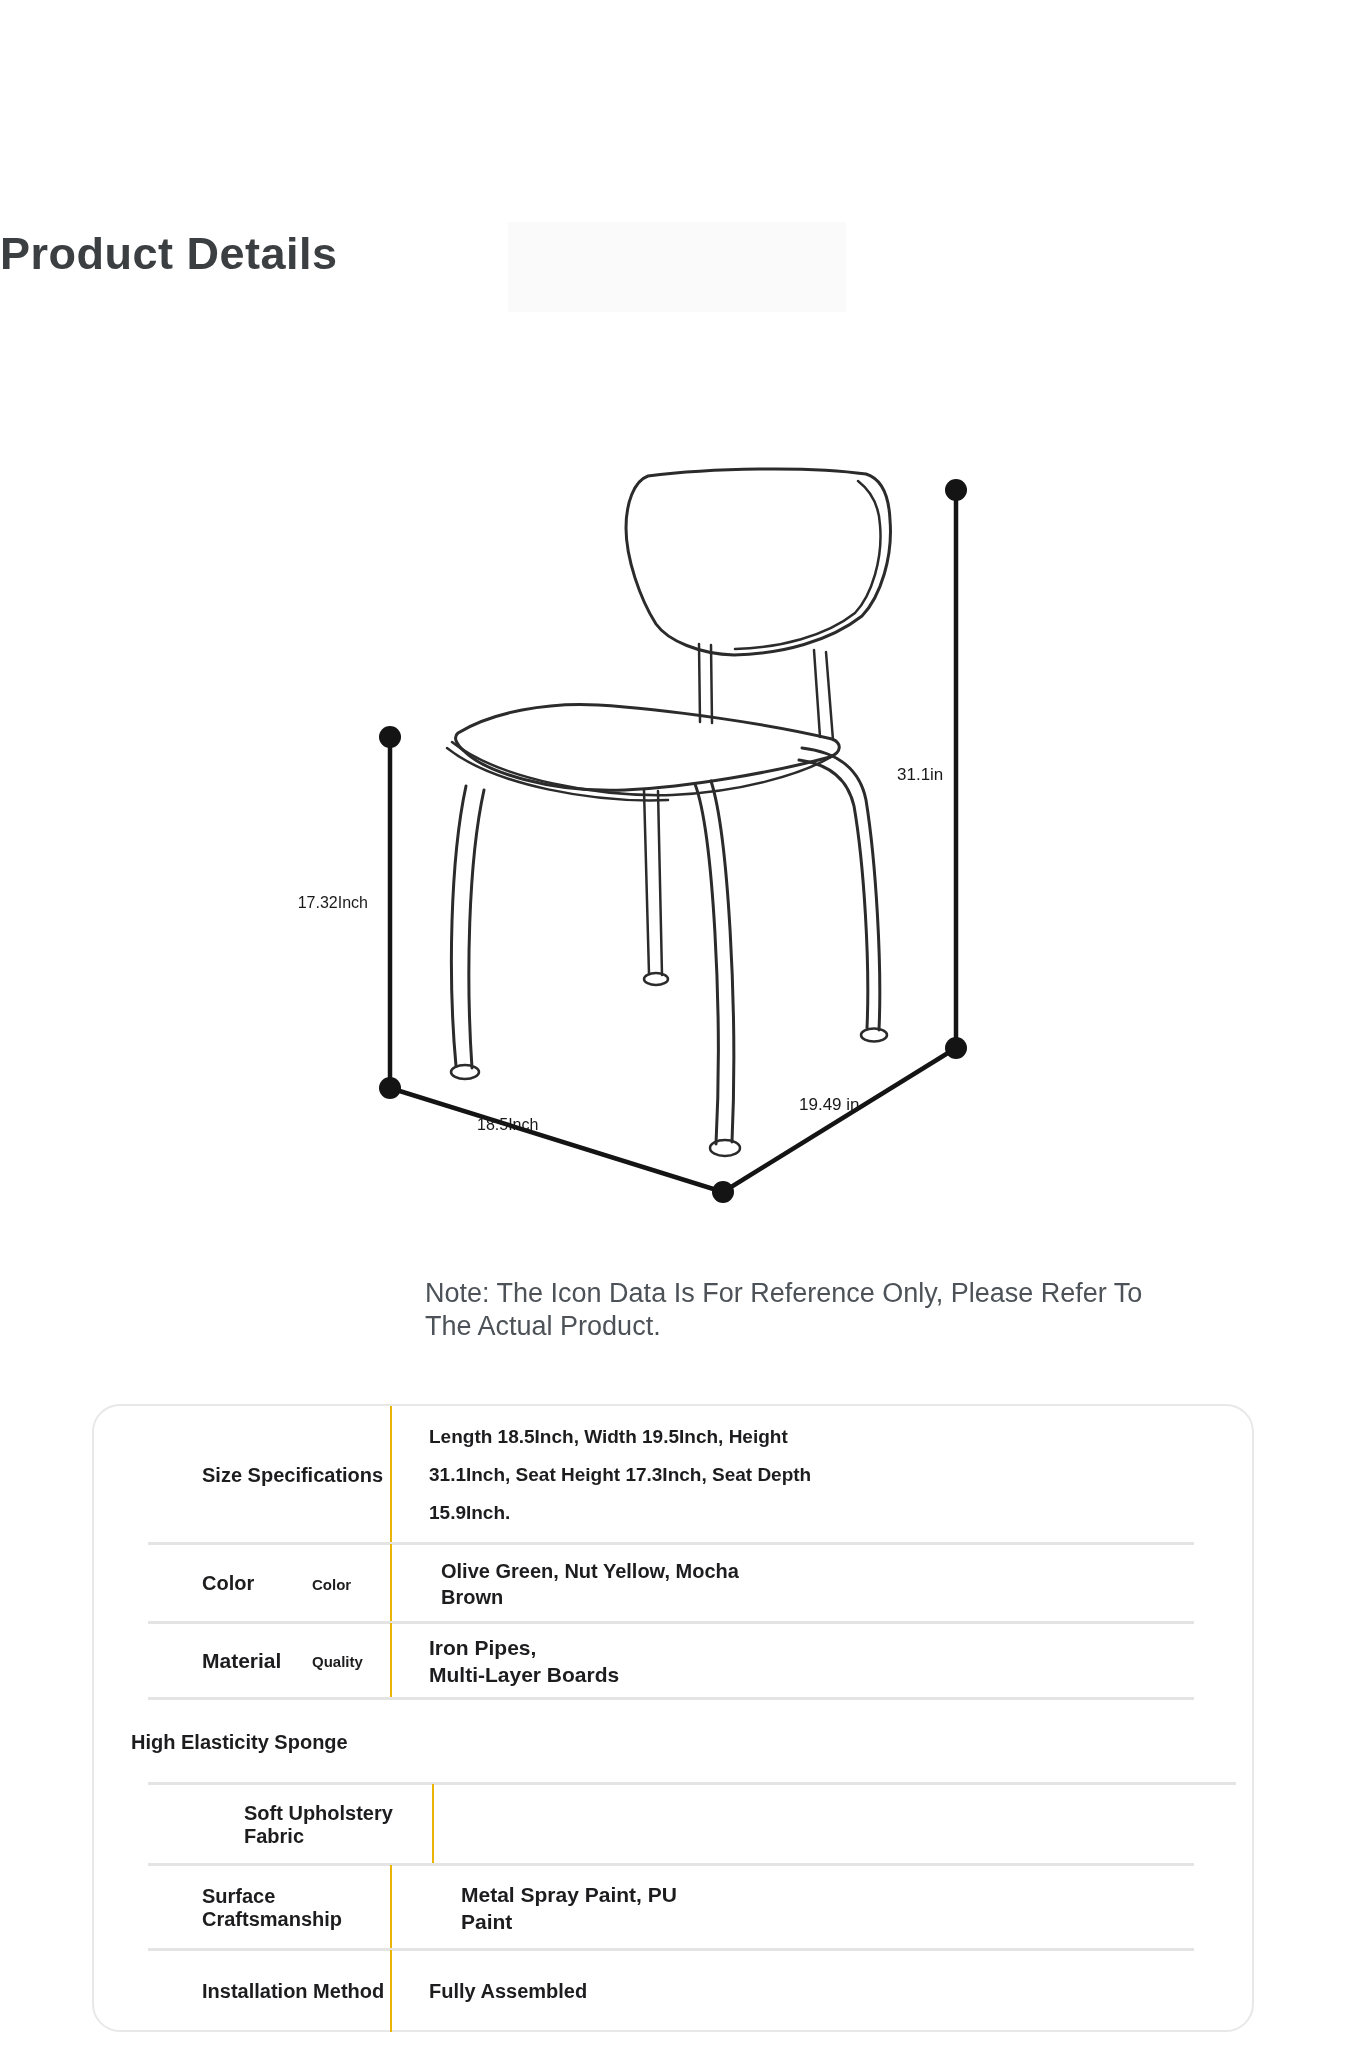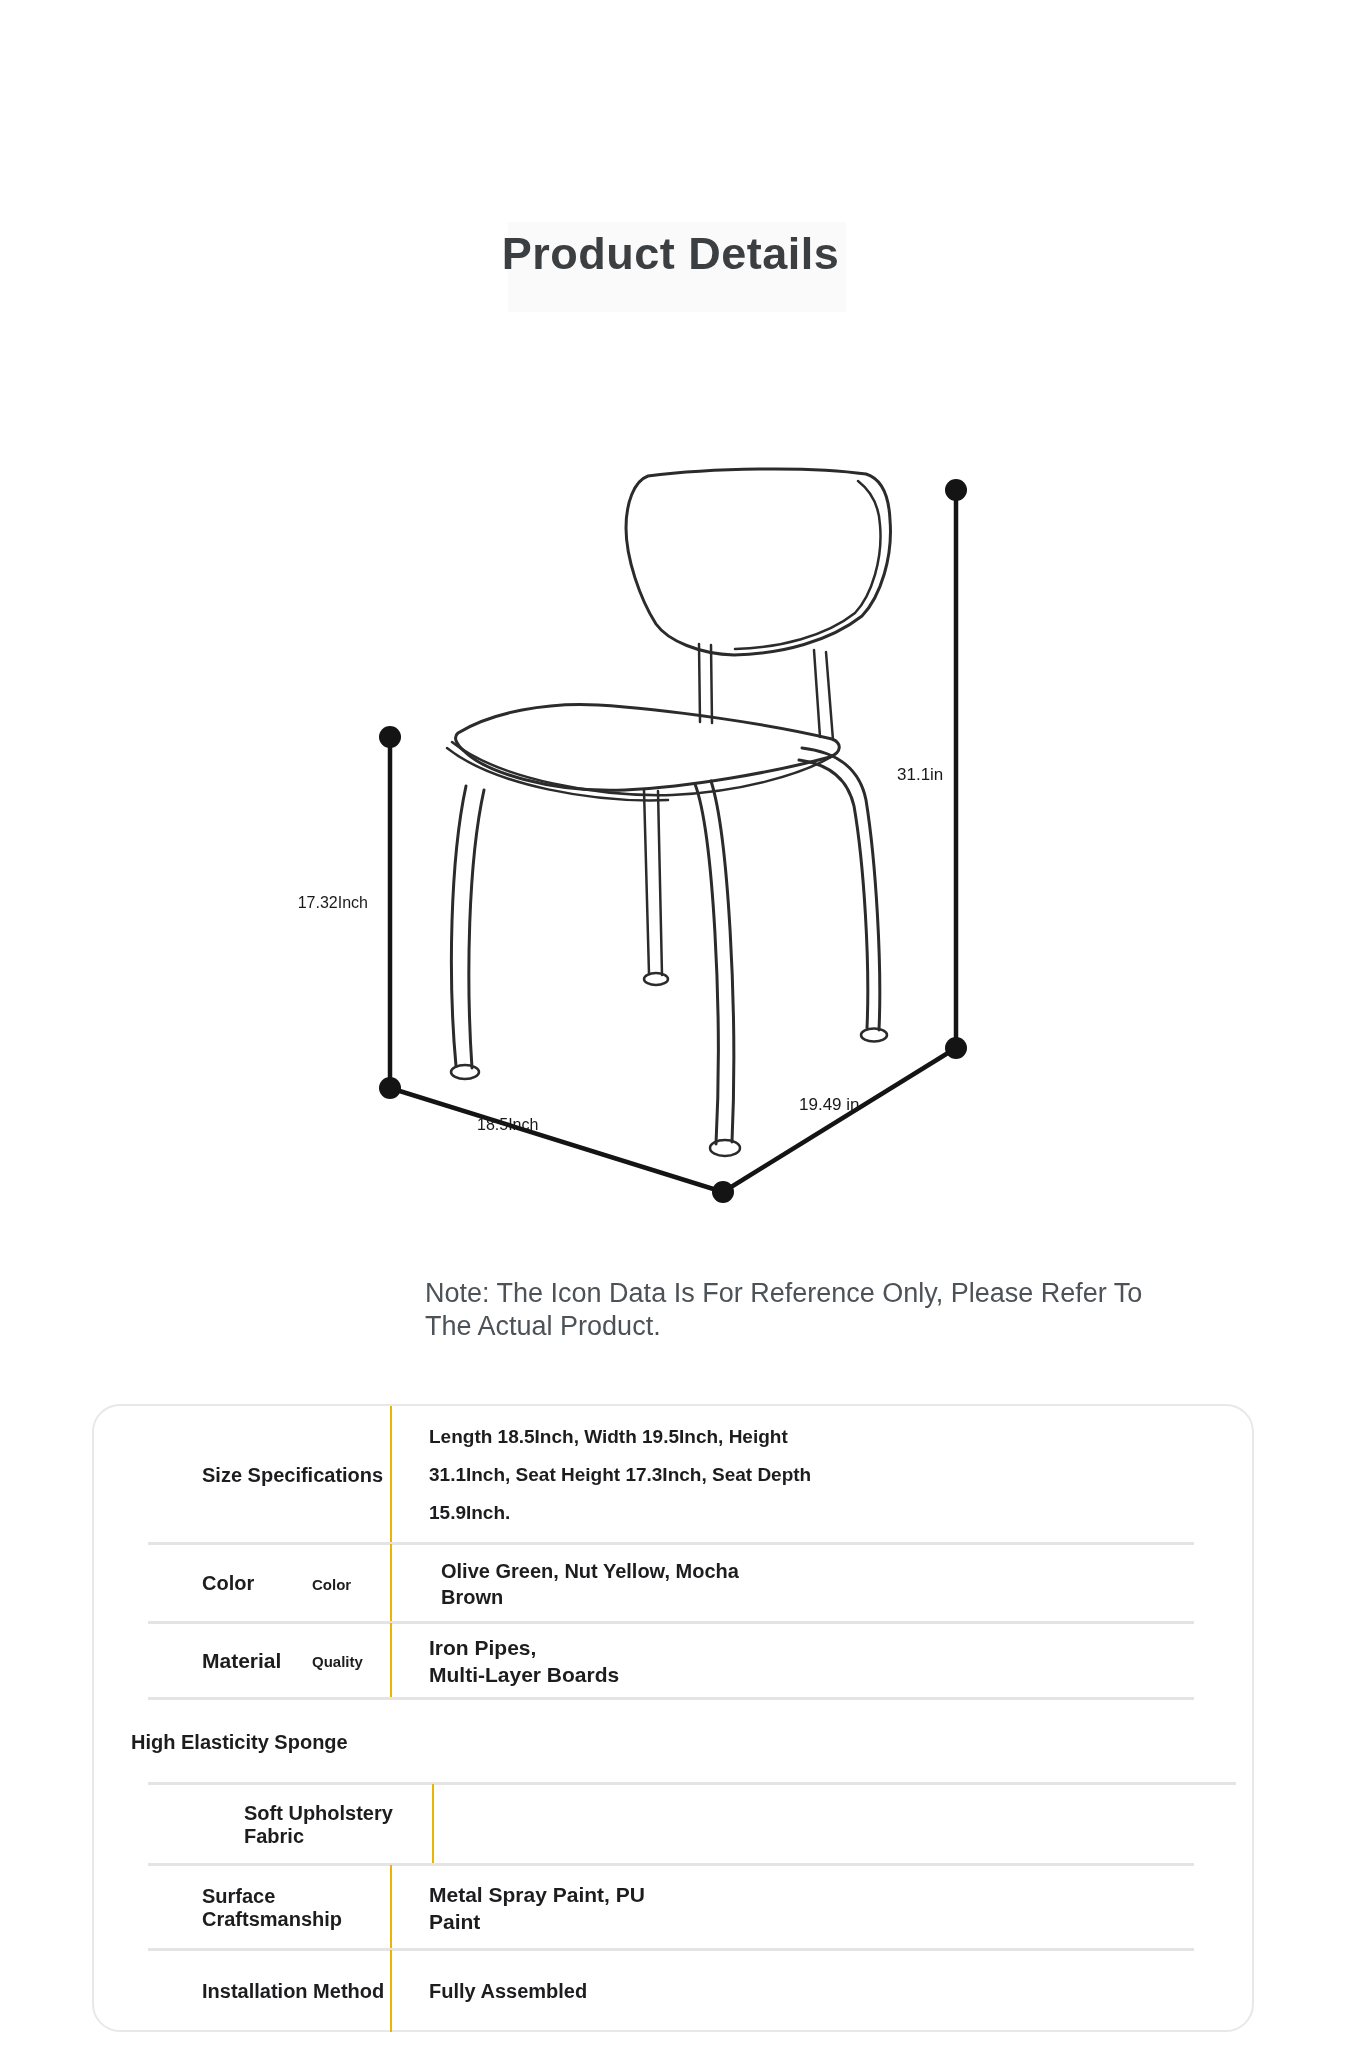--- a/index.html
+++ b/index.html
@@ -1,28 +1,28 @@
 <!DOCTYPE html>
 <html><head>
 <meta charset="utf-8">
 <style>
   html,body{margin:0;padding:0;background:#fff;}
   .page{position:relative;width:1349px;height:2047px;background:#ffffff;overflow:hidden;
         font-family:"Liberation Sans",sans-serif;}
   .title-bg{position:absolute;left:508px;top:222px;width:338px;height:90px;background:#fafafa;}
-  .page-title{position:absolute;left:0;right:8px;top:228px;margin:0;text-align:center;
+  .page-title{position:absolute;left:0;right:8px;top:228px;margin:0;text-align:left;
         font-size:45px;font-weight:bold;color:#3c3f42;letter-spacing:.5px;}
   .figure-svg{position:absolute;left:0;top:0;width:1349px;height:1250px;}
   .note{position:absolute;left:425px;top:1277px;width:800px;font-size:27px;line-height:33px;
         font-weight:400;color:#4c5257;white-space:pre-line;}
   .spec-table{position:absolute;left:92px;top:1404px;width:1162px;height:628px;box-sizing:border-box;
         border:2px solid #e8e8e8;border-radius:28px;background:#fff;}
   .row{position:relative;display:flex;width:100%;}
   .r1{height:138px;} .r2{height:79px;gap:12px;} .r3{height:76px;} .r4{height:85px;}
-  .r5{height:81px;padding-left:42px;} .r6{height:85px;} .r7{height:82px;}
+  .r5{height:81px;padding-left:42px;} .r6{height:85px;gap:32px;} .r7{height:82px;}
   .hdiv{position:absolute;top:-2px;left:54px;right:58px;height:3px;background:#e4e4e4;}
   .label-cell{position:relative;width:298px;box-sizing:border-box;border-right:2px solid #eab308;
         display:flex;align-items:center;padding-left:108px;flex-shrink:0;}
   .value-cell{flex:1;display:flex;align-items:center;padding-left:37px;padding-right:30px;}
   .label{font-size:20px;font-weight:bold;color:#1d1d1f;}
   .r3 .label{font-size:21px;}
   .sublabel{position:absolute;left:218px;top:50%;transform:translateY(-50%);
         font-size:15px;font-weight:bold;color:#1d1d1f;}
   .r4 .sublabel{font-size:22px;}
   .value{font-size:20px;font-weight:bold;color:#1d1d1f;line-height:26px;white-space:pre-line;}

